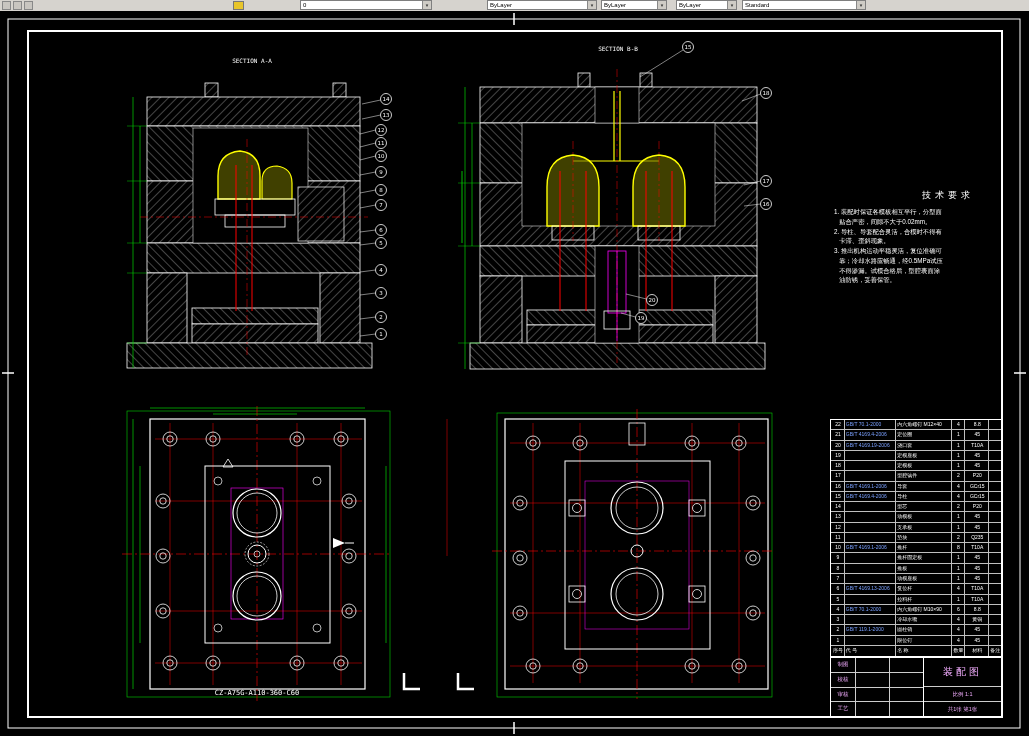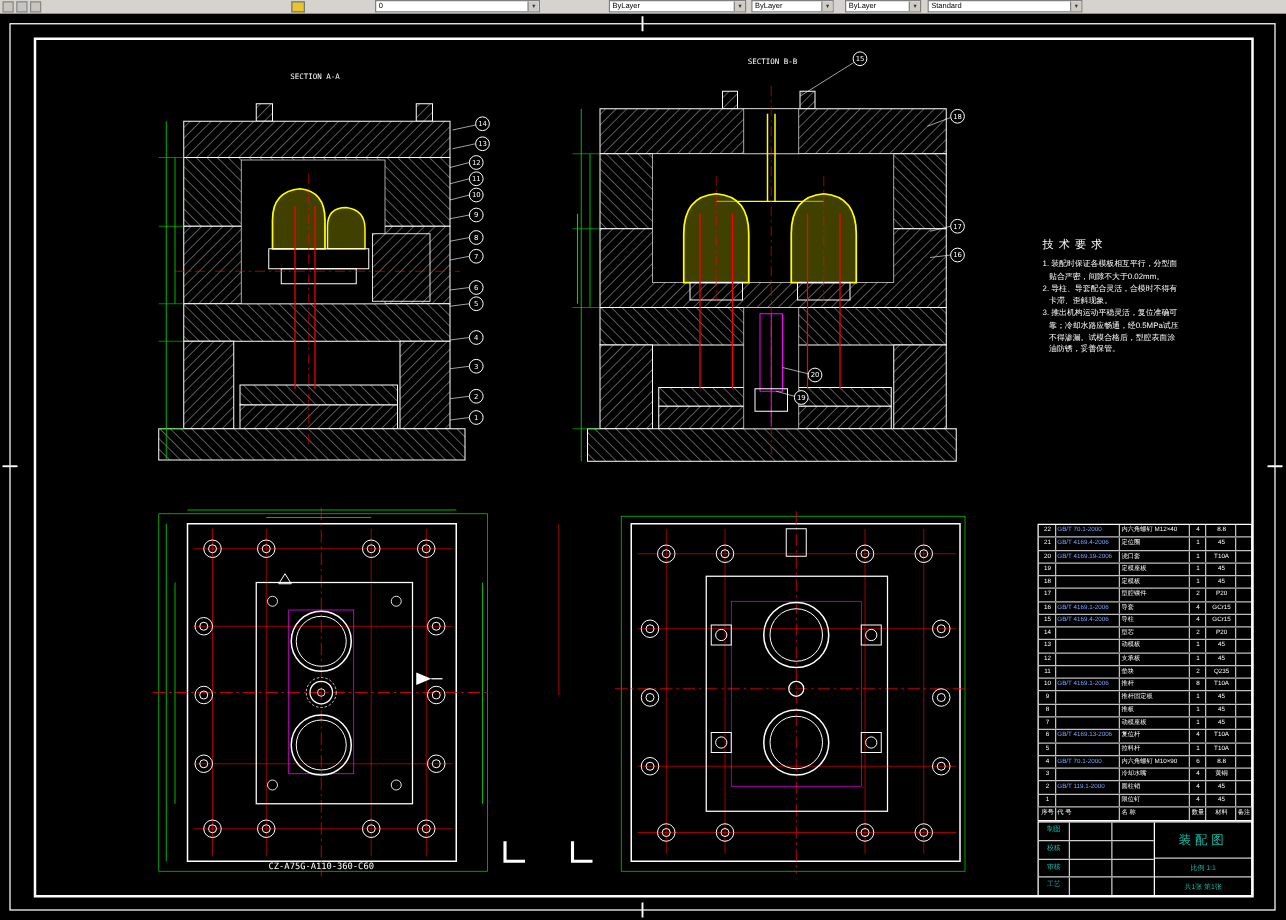--- a/index.html
+++ b/index.html
@@ -19,42 +19,42 @@
   
   .canvas{position:absolute;top:11px;left:0;width:1029px;height:725px;background:#000;}
   svg{position:absolute;top:0;left:0;}
   .lbl{fill:#fff;font-size:6px;font-family:"DejaVu Sans Mono",monospace;text-anchor:middle;}
   .pn{fill:#fff;font-size:7px;font-family:"DejaVu Sans Mono",monospace;text-anchor:middle;}
   .bln circle{fill:#000;stroke:#fff;stroke-width:.8;}
   .bln text{fill:#fff;font-size:5.5px;text-anchor:middle;font-family:"DejaVu Sans",sans-serif;}
   .bln line{stroke:#fff;stroke-width:.5;}
   
   .tech{position:absolute;left:834px;top:178px;width:140px;color:#fff;}
-  .tech-title{font-size:9px;text-align:left;letter-spacing:4px;margin-bottom:5px;}
+  .tech-title{font-size:9px;text-align:right;letter-spacing:4px;margin-bottom:5px;}
   .tech-line{font-size:6.3px;line-height:1.55;white-space:pre;}
   
   .bom{position:absolute;left:830px;top:408px;width:172px;height:238px;
     border:1px solid #fff;box-sizing:border-box;display:flex;flex-direction:column;}
   .bom-row{flex:1;display:flex;border-top:1px solid rgba(255,255,255,.75);
     font-size:5px;color:#fff;line-height:9px;overflow:hidden;}
   .bom-row:first-child{border-top:none;}
   .bom-row span{display:block;border-right:1px solid rgba(255,255,255,.75);
     overflow:hidden;white-space:nowrap;padding-left:1px;box-sizing:border-box;}
   .bom-row span:last-child{border-right:none;}
   .c0{width:14px;text-align:center;}
   .c1{width:52px;color:#7aa0ff;}
   .c2{width:56px;}
   .c3{width:14px;text-align:center;}
   .c4{width:24px;text-align:center;}
   .c5{width:12px;}
   .bom-head{background:#000;}
   .bom-head span{color:#fff;}
   
   .tblock{position:absolute;left:830px;top:646px;width:172px;height:60px;
-    border:1.5px solid #fff;box-sizing:border-box;display:flex;color:#14b8a6;}
+    border:1.5px solid #fff;box-sizing:border-box;display:flex;color:#f0abfc;}
   .tb-left{width:92px;display:flex;flex-direction:column;border-right:1px solid #fff;}
   .tb-lrow{flex:1;display:flex;border-top:1px solid rgba(255,255,255,.8);}
   .tb-lrow:first-child{border-top:none;}
   .tb-lab{width:24px;font-size:5.5px;line-height:13px;text-align:center;
     border-right:1px solid rgba(255,255,255,.8);}
   .tb-blank{flex:1;border-right:1px solid rgba(255,255,255,.8);}
   .tb-blank:last-child{border-right:none;}
   .tb-right{flex:1;display:flex;flex-direction:column;}
   .tb-name{flex:2;font-size:10px;letter-spacing:3px;display:flex;align-items:center;
     justify-content:center;border-bottom:1px solid rgba(255,255,255,.8);}

